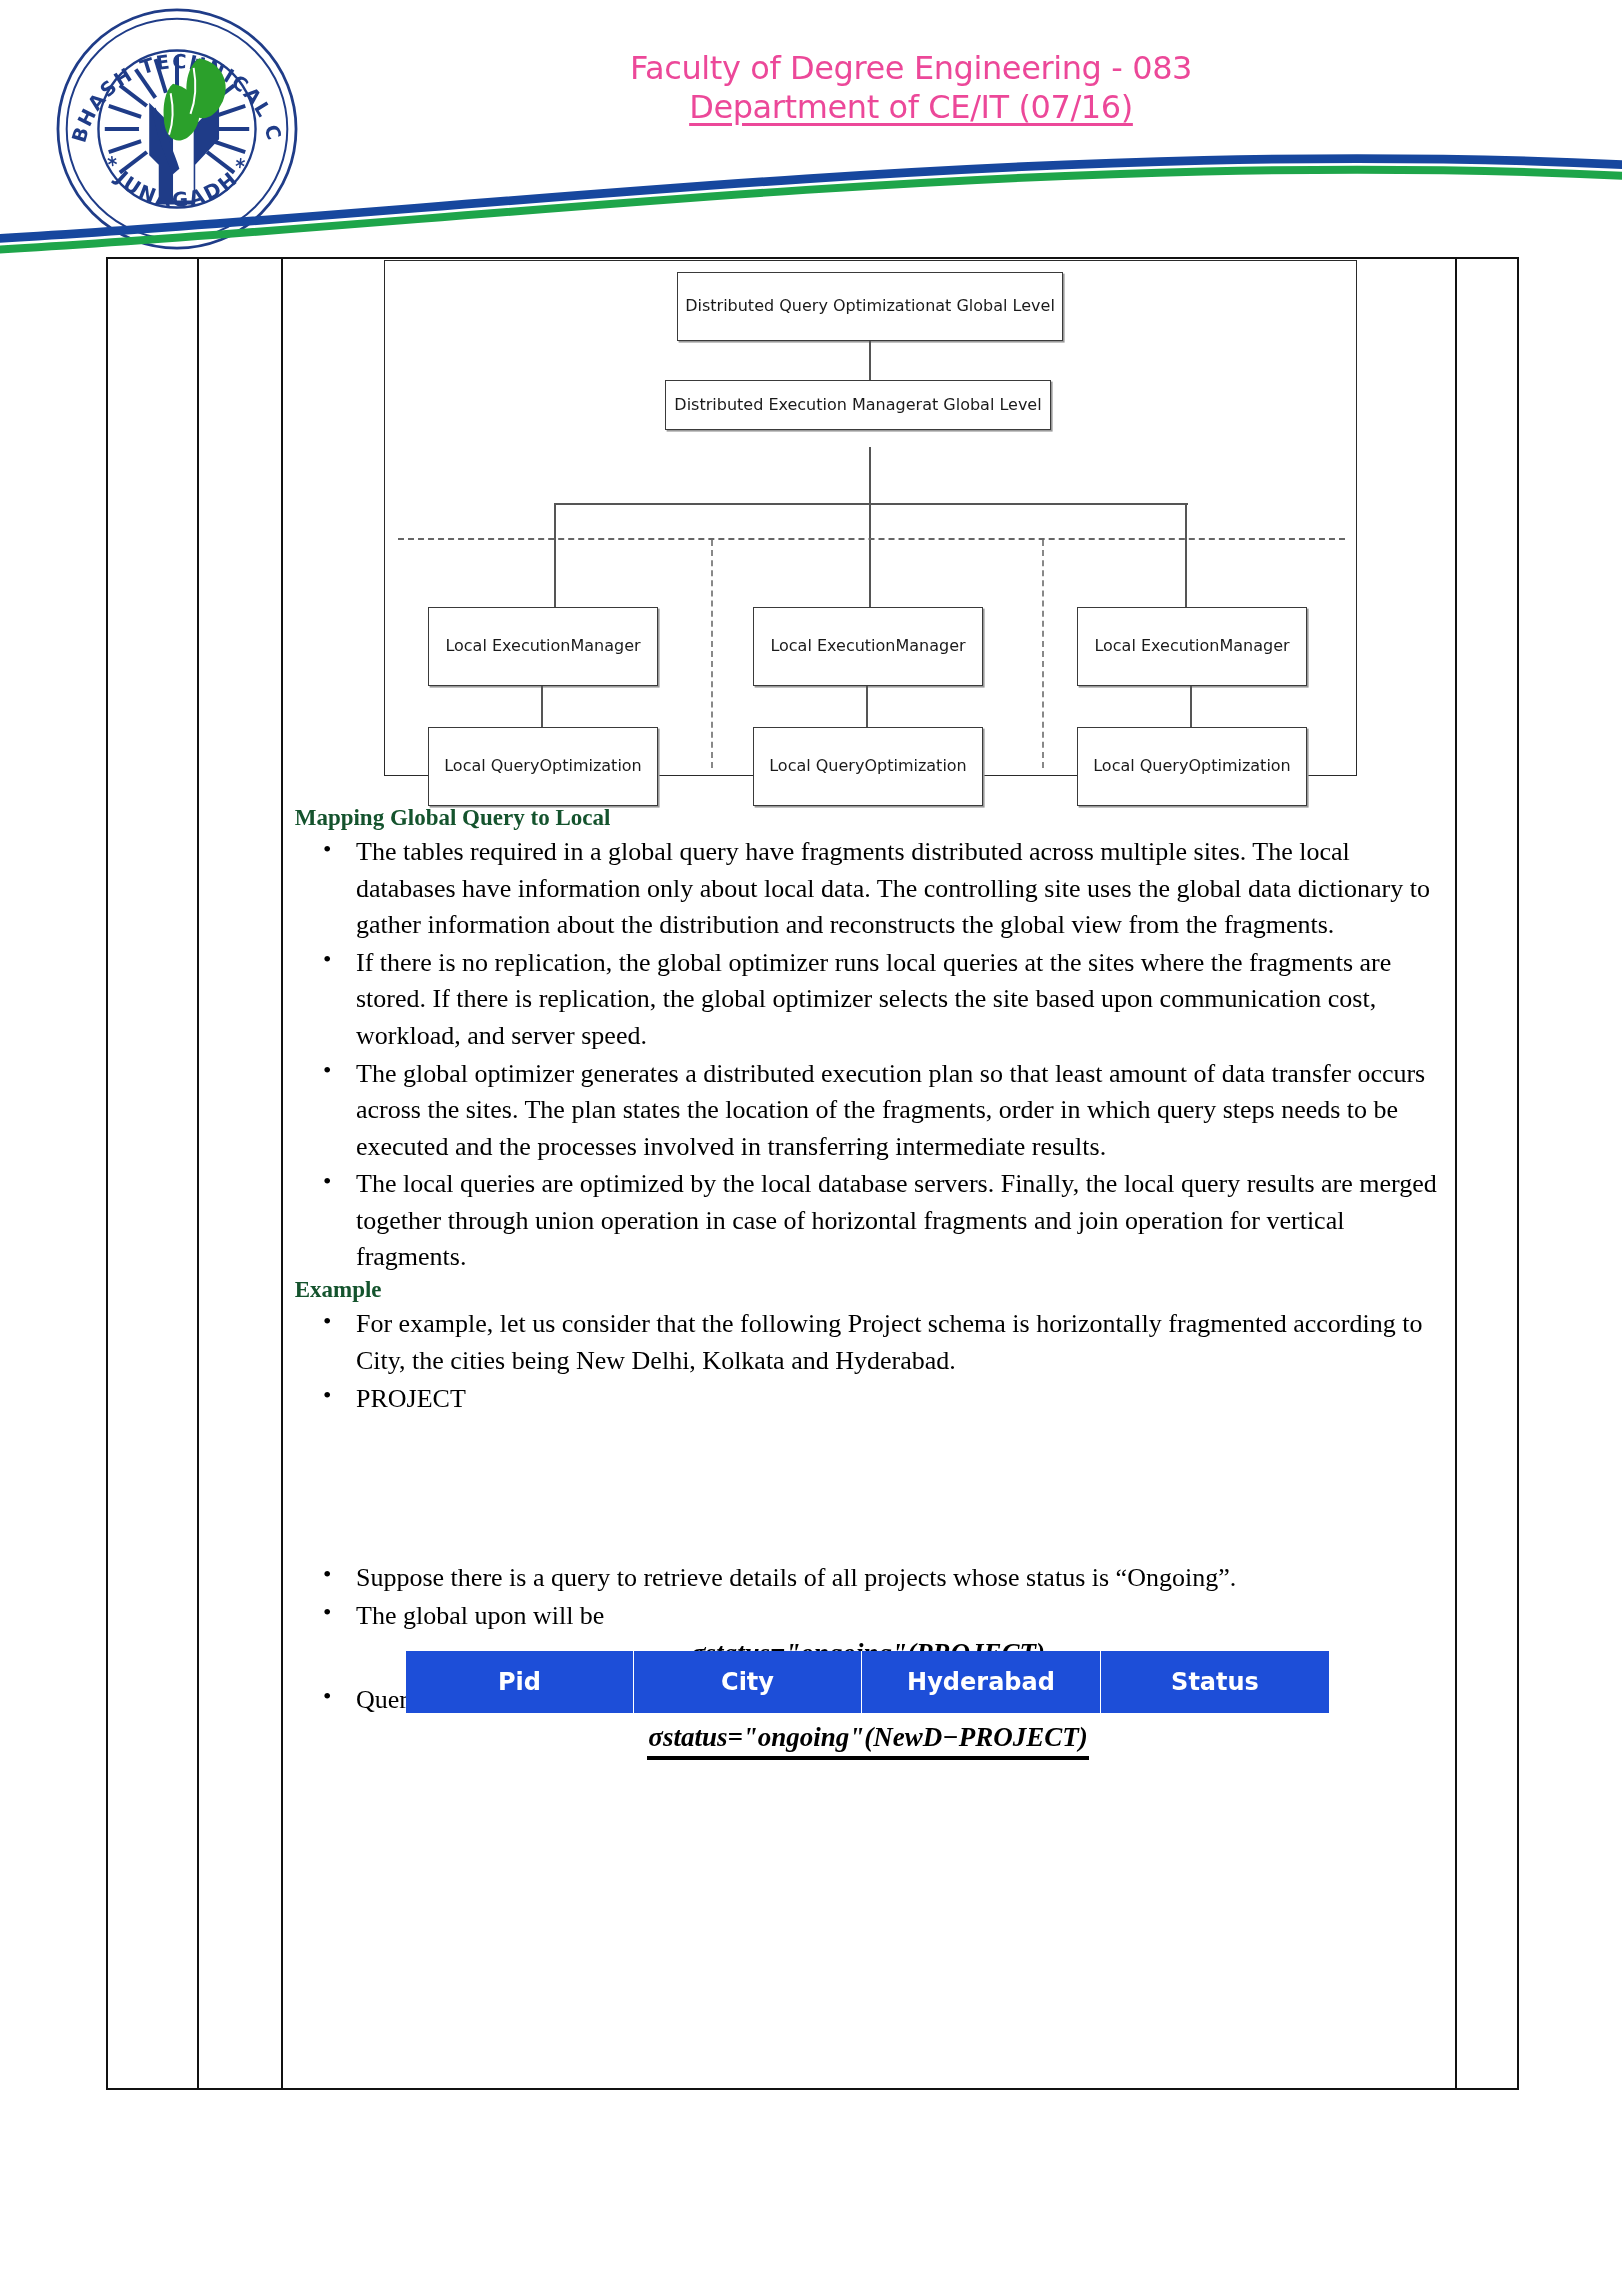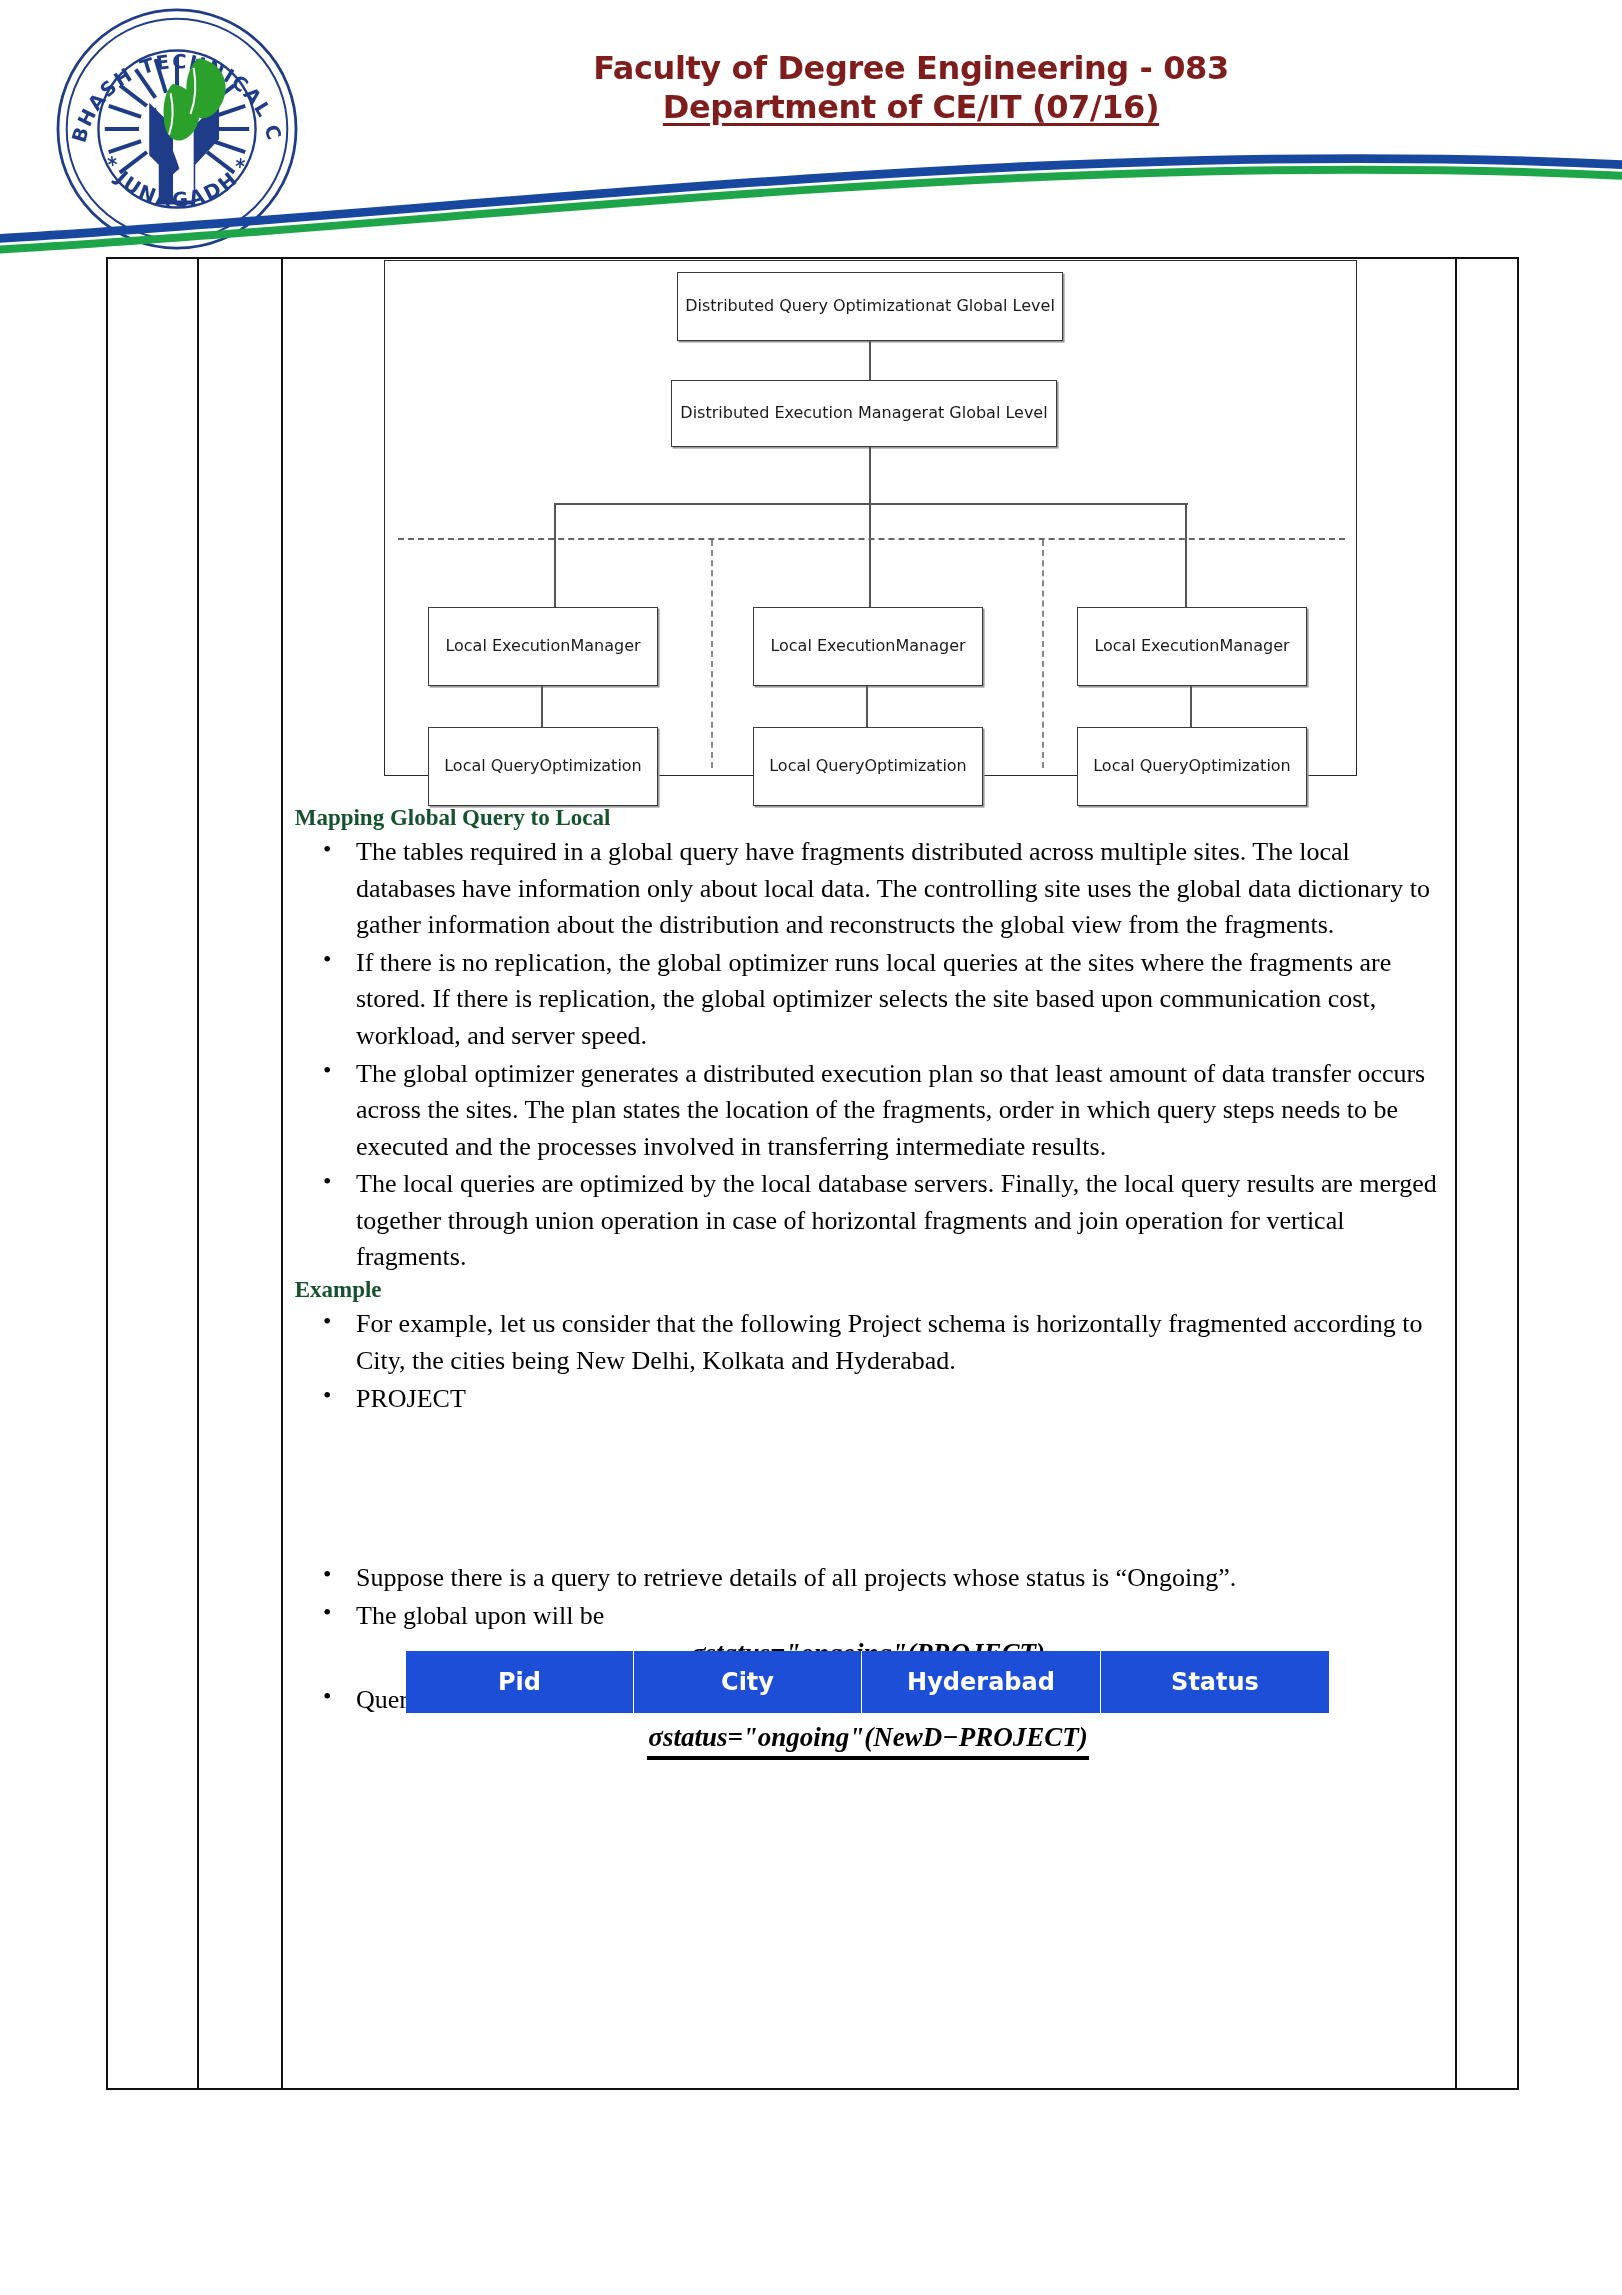--- a/index.html
+++ b/index.html
@@ -10,22 +10,22 @@
   }
 
   
   #header{position:absolute;left:0;top:0;width:1622px;height:253px;}
 
   #logo{position:absolute;left:54px;top:6.3px;width:246px;height:246px;}
 
   #header-titles{position:absolute;left:412px;top:49px;width:998px;text-align:center;}
   .hdr-line{
     font-family:"DejaVu Sans", sans-serif;
-    font-weight:bold;
-    color:#7f1d1d;
+    font-weight:normal;
+    color:#ec4899;
     letter-spacing:-0.4px;
     line-height:1.22;
   }
   #hdr-line1{font-size:32px;}
   #hdr-line2{font-size:32px;text-decoration:underline;text-underline-offset:4.8px;}
 
   #swoosh{position:absolute;left:0;top:119px;width:1622px;height:135px;}
 
   
   #page-frame{
@@ -192,21 +192,21 @@
 
   <div id="diagram">
 
     <div class="dbox" style="left:292px;top:11px;width:386px;height:69px;">
       <span>Distributed Query Optimization</span>
       <span>at Global Level</span>
     </div>
 
     <div class="dline" style="left:484px;top:80px;width:2.4px;height:39px;"></div>
 
-    <div class="dbox" style="left:286px;top:119px;width:386px;height:67px;">
+    <div class="dbox" style="left:280px;top:119px;width:386px;height:50px;">
       <span>Distributed Execution Manager</span>
       <span>at Global Level</span>
     </div>
 
     <div class="dline" style="left:484px;top:186px;width:2.4px;height:58px;"></div>
 
     <div class="dline" style="left:169px;top:242px;width:634px;height:2.4px;"></div>
 
     <div class="dline" style="left:169px;top:242px;width:2.4px;height:120px;"></div>
     <div class="dline" style="left:484px;top:242px;width:2.4px;height:120px;"></div>

